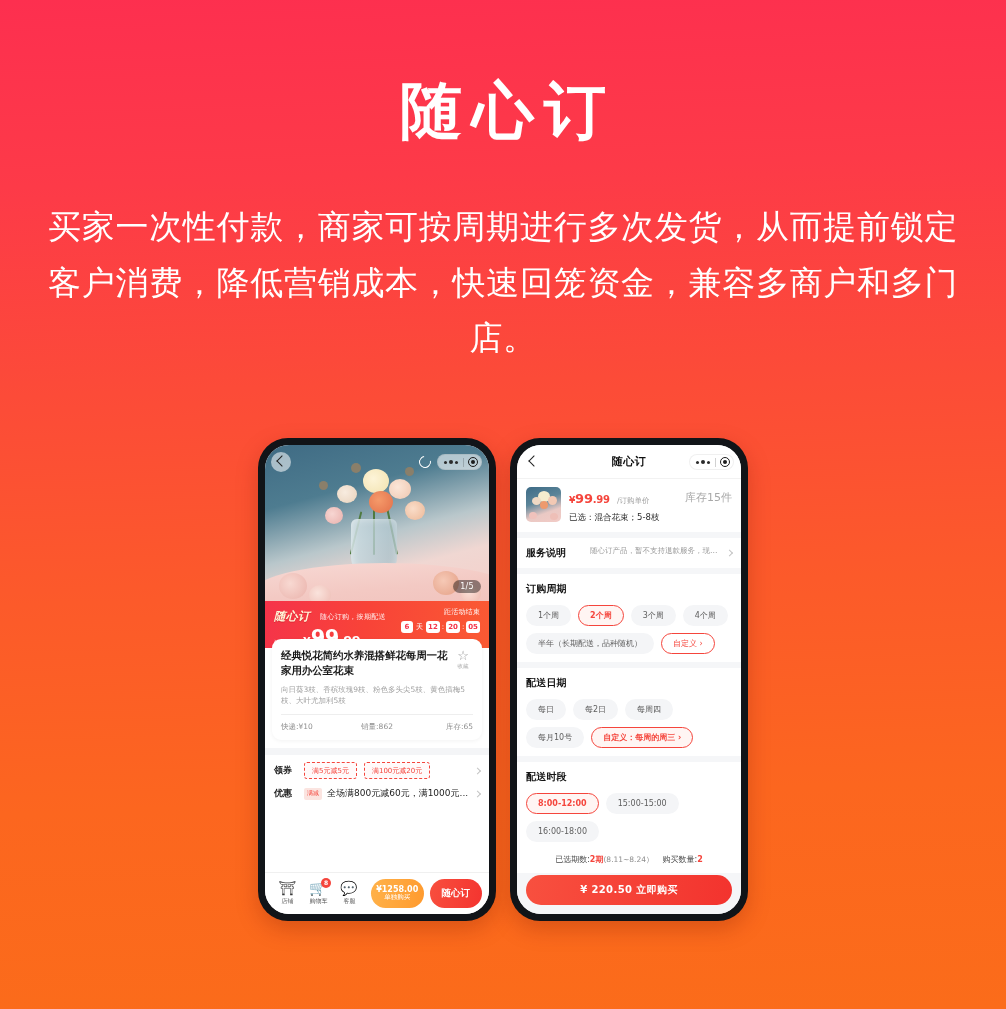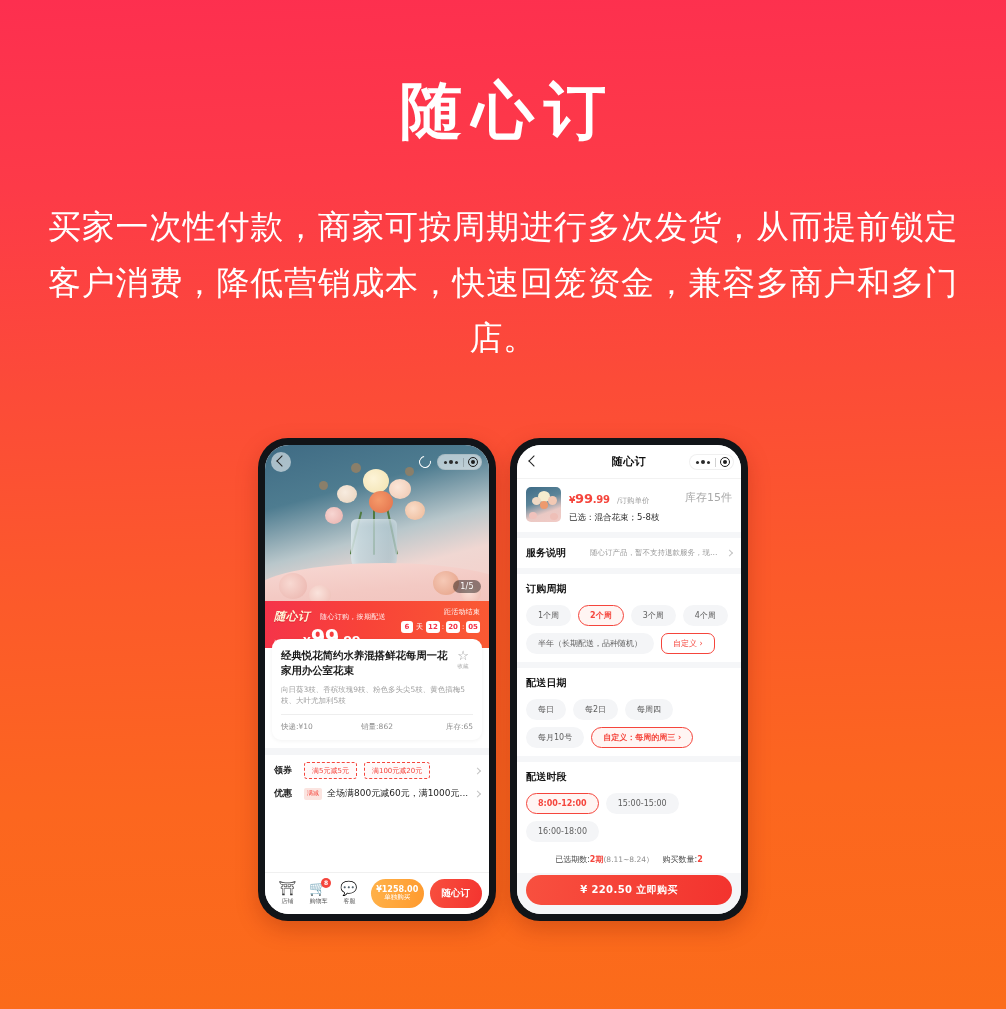--- a/index.html
+++ b/index.html
@@ -260,38 +260,38 @@
   }
   .thumb .t-f { position: absolute; border-radius: 50%; }
   .prod-meta { margin-left: 8px; flex: 1; padding-top: 1px; }
   .rp-price { color: #f5453c; font-weight: 800; font-size: 13px; letter-spacing: -.2px; }
   .rp-price .cur { font-size: 9px; }
   .rp-price .dec { font-size: 10px; }
   .rp-unit { font-size: 7.5px; color: #a0a0a0; margin-left: 2px; font-weight: 400; }
   .rp-selected { font-size: 8.5px; color: #2c2c2c; margin-top: 5px; }
   .rp-stock { position: absolute; right: 0; top: 3px; font-size: 11px; color: #a8a8a8; }
 
-  .svc-row { display: flex; align-items: center; position: relative; }
+  .svc-row { display: flex; position: relative; }
   .svc-key { font-size: 10px; font-weight: 700; color: #141414; }
   .svc-val {
     font-size: 7.5px; color: #9b9b9b; margin-left: 24px; flex: 1;
     white-space: nowrap; overflow: hidden; text-overflow: ellipsis; padding-right: 10px;
   }
 
   .sec-title { font-size: 10px; font-weight: 700; color: #141414; margin-bottom: 9px; letter-spacing: .2px; }
   .chips { display: flex; flex-wrap: wrap; gap: 7px; }
   .chip {
     background: #f4f5f7; color: #5e5e5e; font-size: 8px;
     padding: 5.5px 11px; border-radius: 13px; border: 1px solid transparent;
     white-space: nowrap; line-height: 1;
   }
   .chip.sel {
     background: #fff5f3; color: #f5453c; border-color: #f5453c; font-weight: 700;
   }
-  .chip.ghost { background: #fff; color: #f5453c; border-color: #f5453c; border-radius: 7px; }
+  .chip.ghost { background: #fff; color: #f5453c; border-color: #f5453c; }
 
   .summary {
     text-align: center; font-size: 8px; color: #4a4a4a; margin-top: 12px;
   }
   .summary b { color: #f5453c; font-weight: 700; }
   .summary .rng { color: #8e8e8e; font-size: 7.5px; }
   .summary .gap { display: inline-block; width: 9px; }
 
   .rp-cta {
     position: absolute; left: 9px; right: 9px; bottom: 9px;

